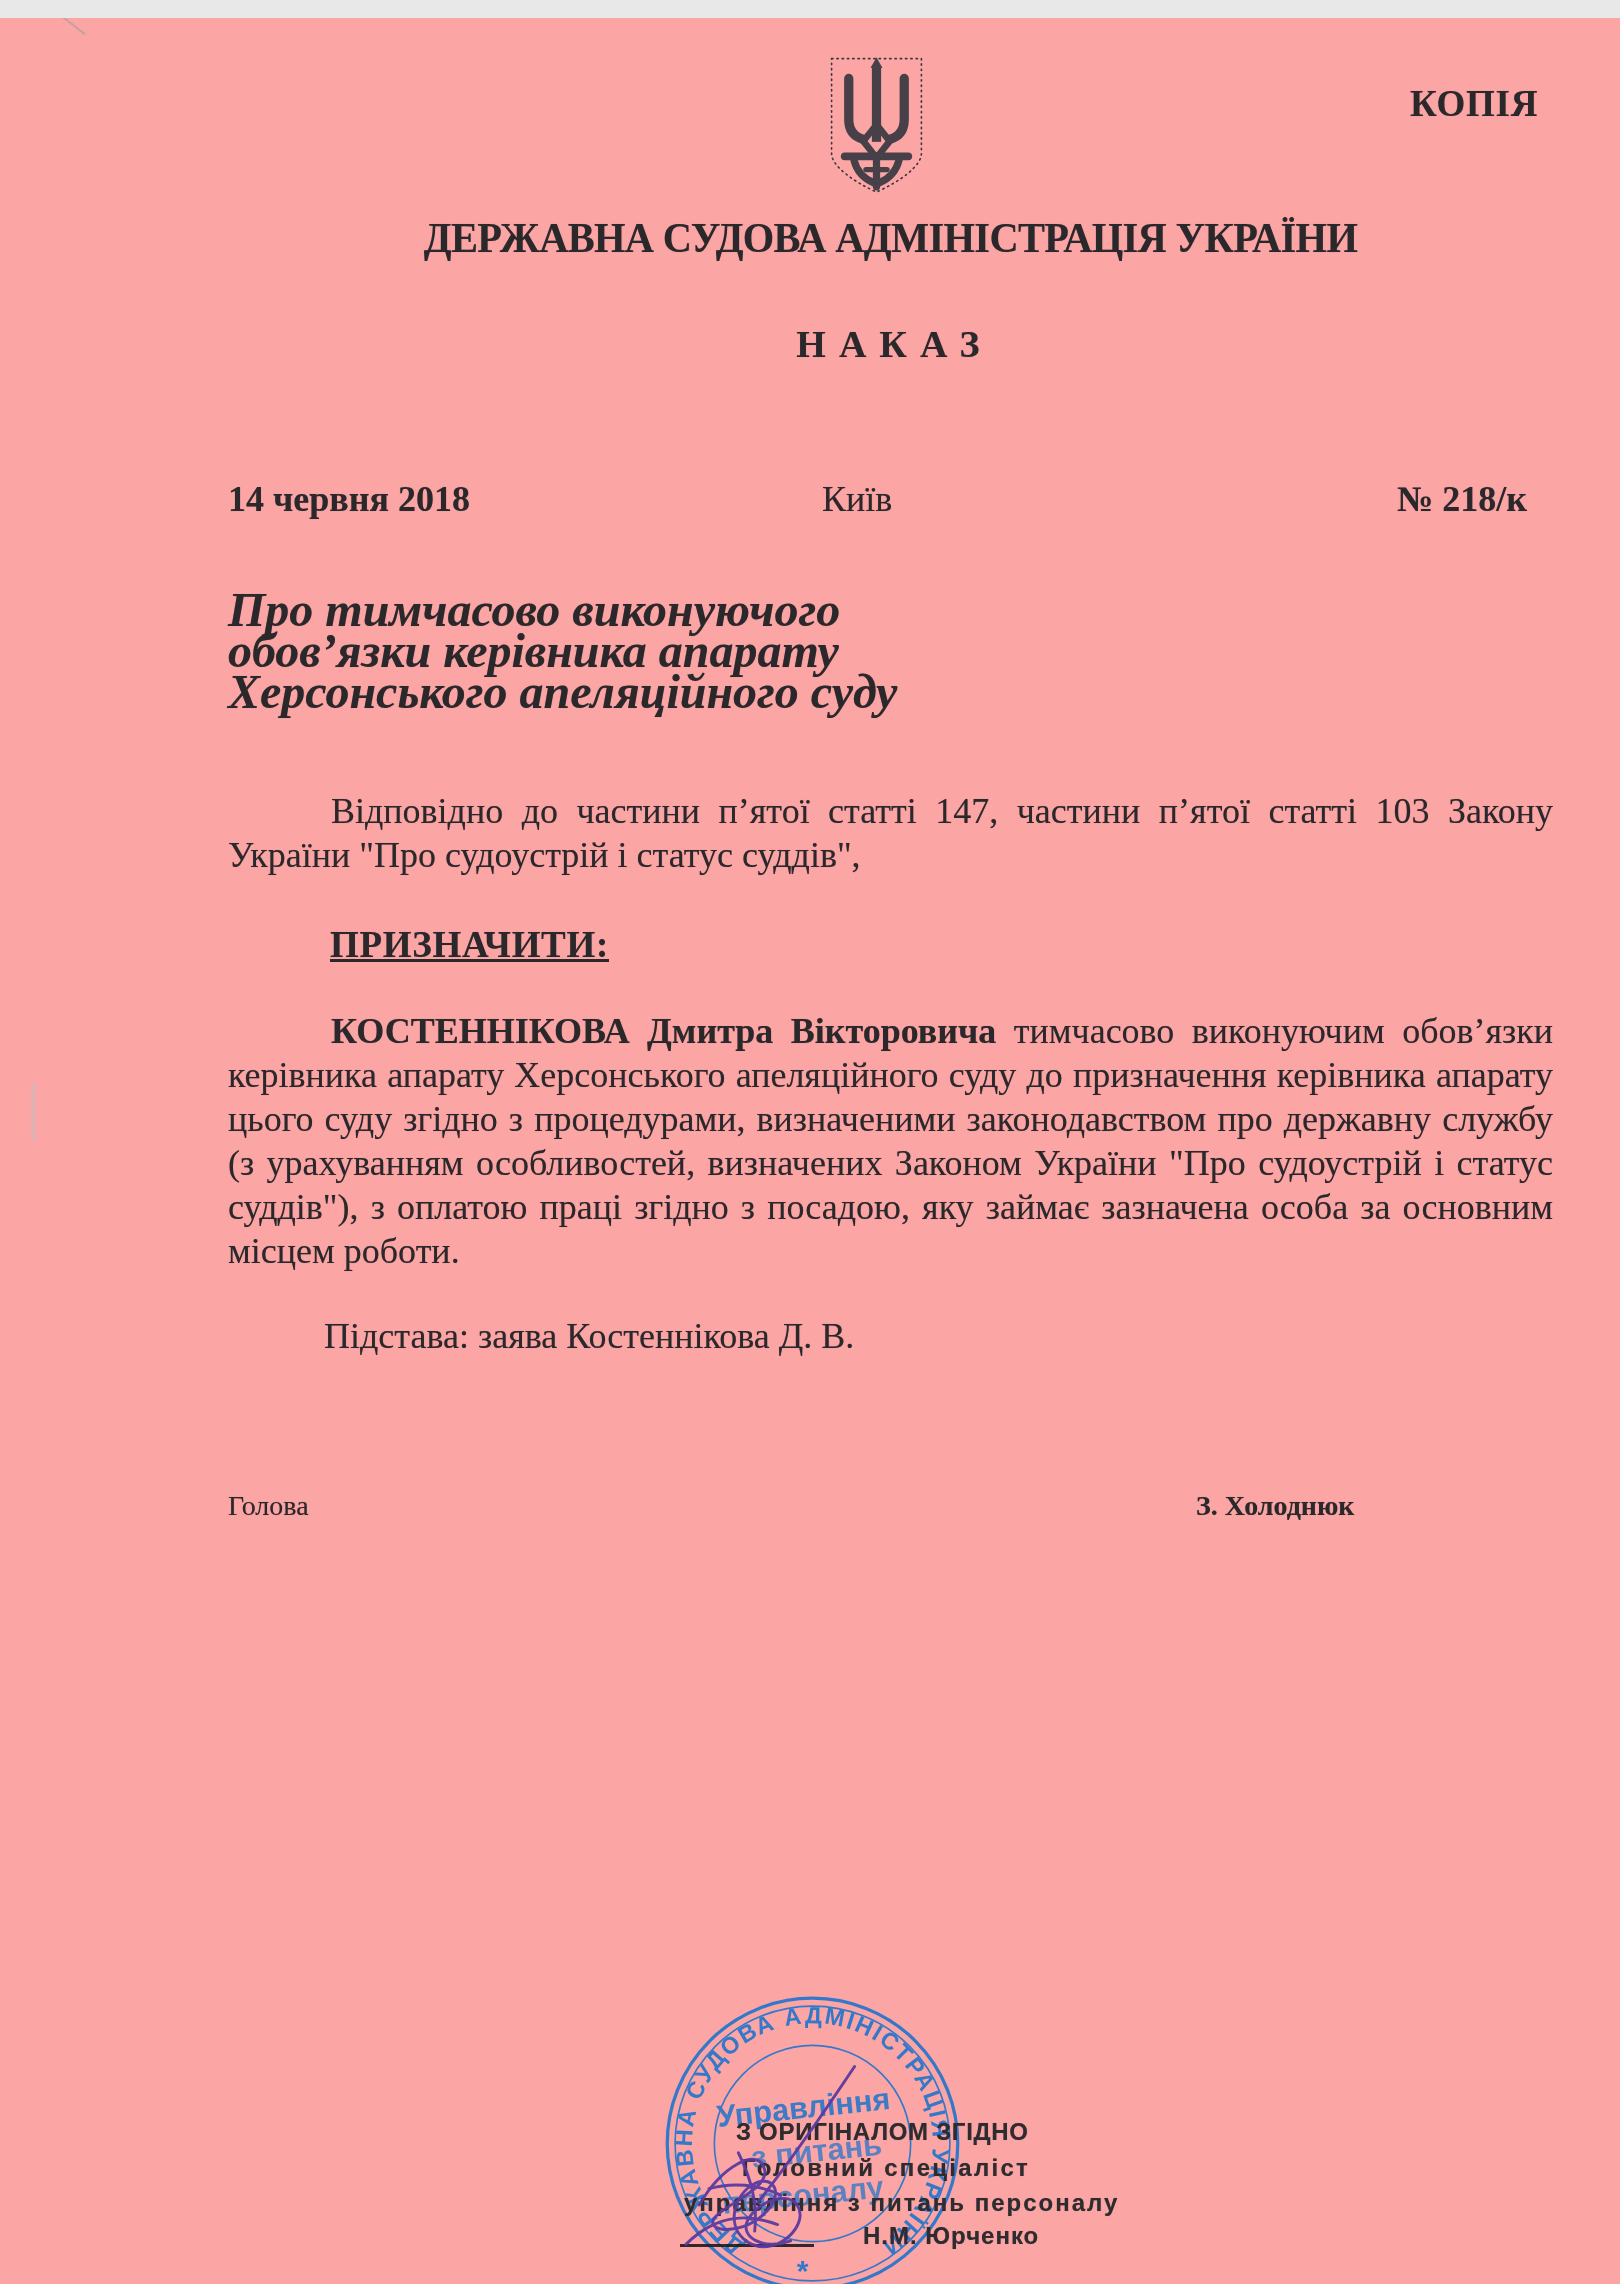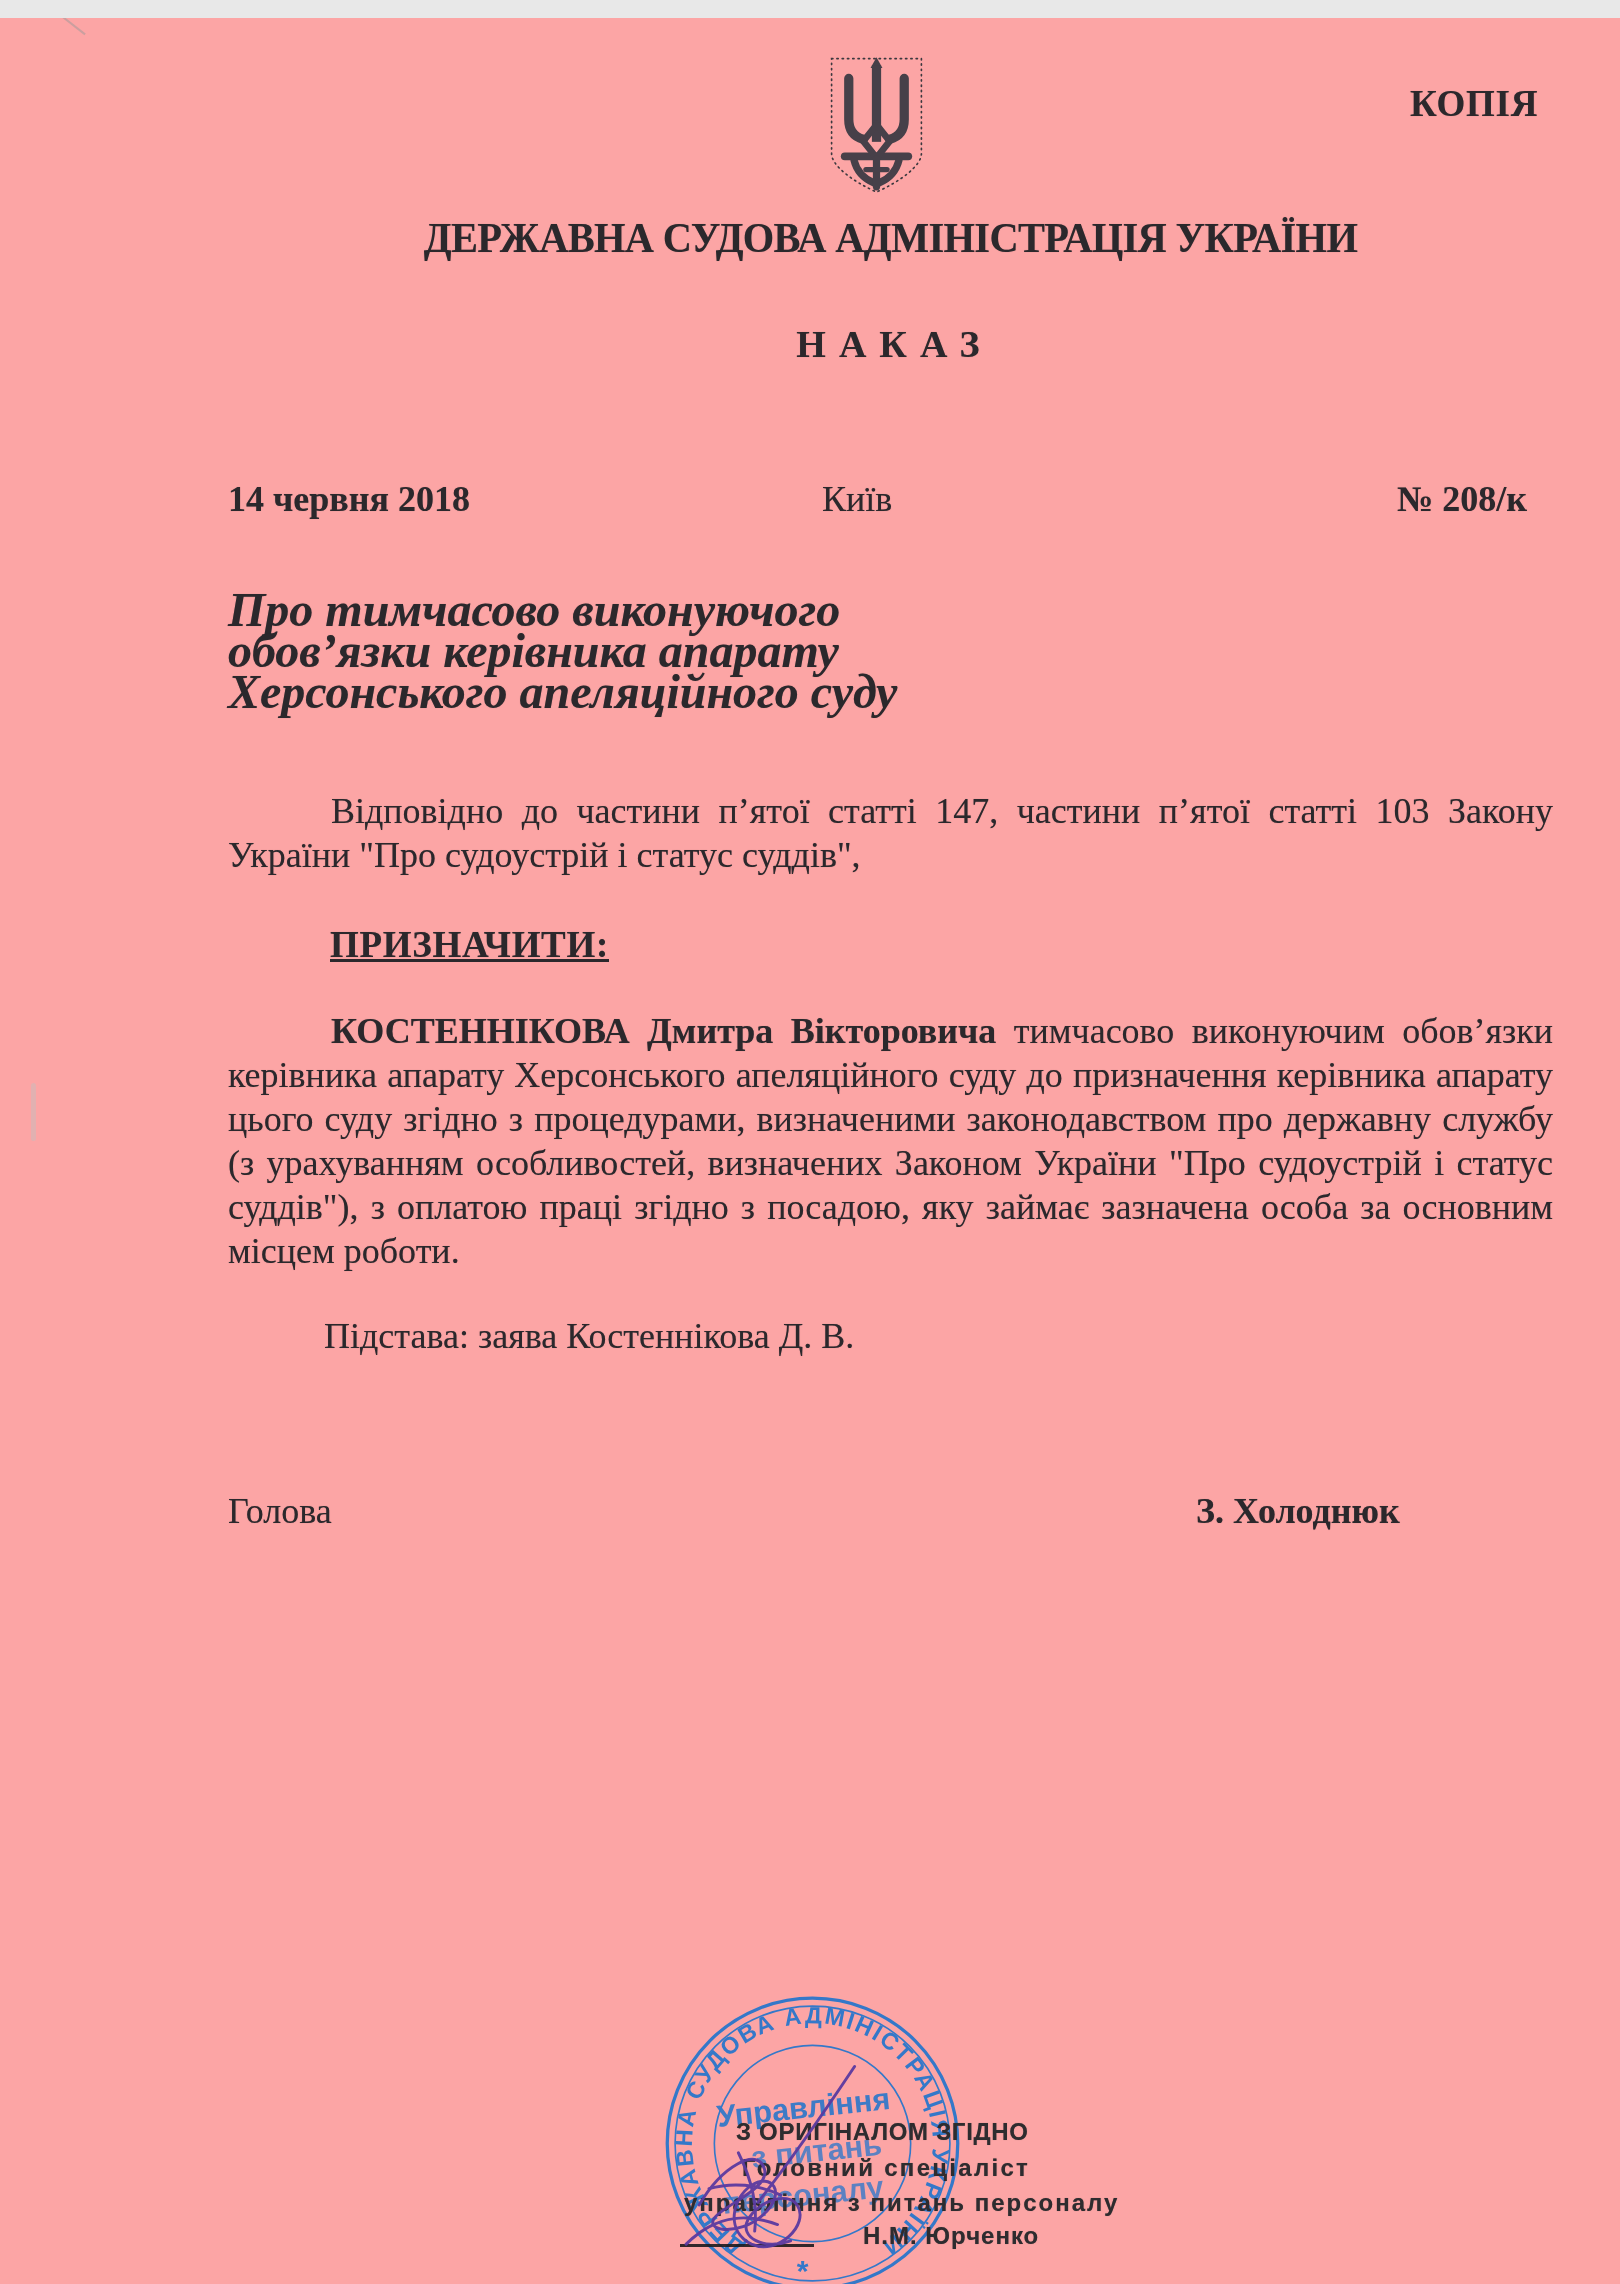--- a/index.html
+++ b/index.html
@@ -20,21 +20,21 @@
   .title{font-size:43px;font-weight:bold;letter-spacing:-0.7px;}
   .title-inner{display:inline-block;transform:scaleX(.94);transform-origin:center;}
   .copy{font-size:37px;font-weight:bold;letter-spacing:0.7px;}
   .nakaz{font-size:38px;font-weight:bold;letter-spacing:13px;margin-left:7.8px;}
   .dateline{font-size:36px;height:43px;}
   .subject{font-size:48px;font-weight:bold;font-style:italic;line-height:41px;}
   .para{font-size:36px;line-height:44px;text-align:justify;margin:0;}
   .indent{text-indent:103px;}
   .heading{font-size:37px;font-weight:bold;letter-spacing:0.7px;}
   .basis{font-size:36px;}
-  .sigrow{font-size:36px;height:43px;}
+  .sigrow{font-size:28px;height:43px;}
   .certline{
     position:absolute;
     font-family:"Liberation Sans", sans-serif;
     font-weight:bold;
     font-size:24px;
     color:#2e2c2f;
     text-shadow:0 0 0.7px rgba(46,44,47,.55);
     white-space:nowrap;
   }
   .stamp-text{font-family:"Liberation Sans", sans-serif;font-weight:bold;fill:#1f74cd;}
@@ -74,21 +74,21 @@
     <span class="title title-inner">ДЕРЖАВНА СУДОВА АДМІНІСТРАЦІЯ УКРАЇНИ</span>
   </div>
 
   <div class="abs col center ink" style="top:304px;">
     <span class="nakaz">НАКАЗ</span>
   </div>
 
   <div class="abs col dateline" style="top:460px;">
     <span class="abs bold ink" style="left:0;">14 червня 2018</span>
     <span class="abs ink" style="left:594px;">Київ</span>
-    <span class="abs bold ink" style="right:26px;">№ 208/к</span>
+    <span class="abs bold ink" style="right:26px;">№ 218/к</span>
   </div>
 
   <div class="abs subject ink" style="left:228px;top:571px;width:785px;">
     <div>Про тимчасово виконуючого</div>
     <div>обов’язки керівника апарату</div>
     <div>Херсонського апеляційного суду</div>
   </div>
 
   <p class="abs col para indent ink" style="top:771px;">Відповідно до частини п’ятої статті 147, частини п’ятої статті 103 Закону України "Про судоустрій і статус суддів",</p>
 

